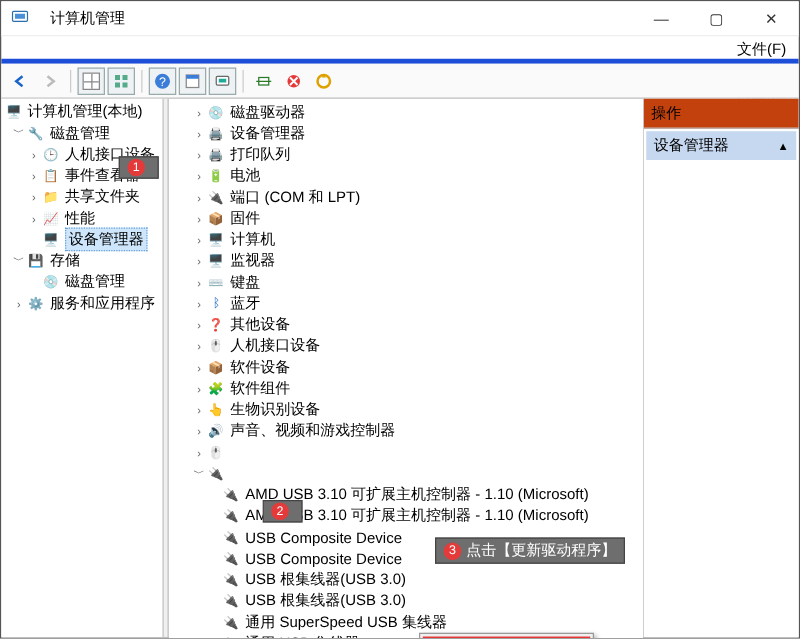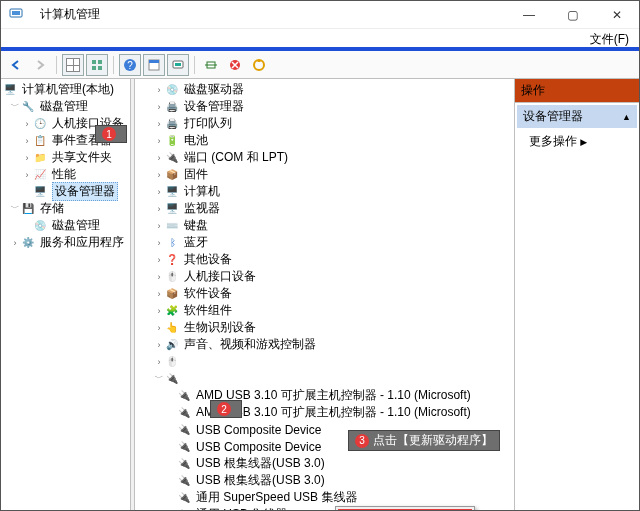--- a/index.html
+++ b/index.html
@@ -325,23 +325,20 @@
 
       </div>
     </div>
 
     <div class="right">
       <div class="hdr">操作</div>
       <div class="sel">
         <span>设备管理器</span>
           <span class="arrow">▲</span>
       </div>
-      <div class="more">
-        <span>更多操作</span> <span class="arrow">▶</span>
-      </div>
     </div>
 
   </div>
 
   <div id="tag1" class="tag">
       <span class="numcirc">1</span>
     </div>
   <div id="tag2" class="tag">
       <span class="numcirc">2</span>
     </div>

